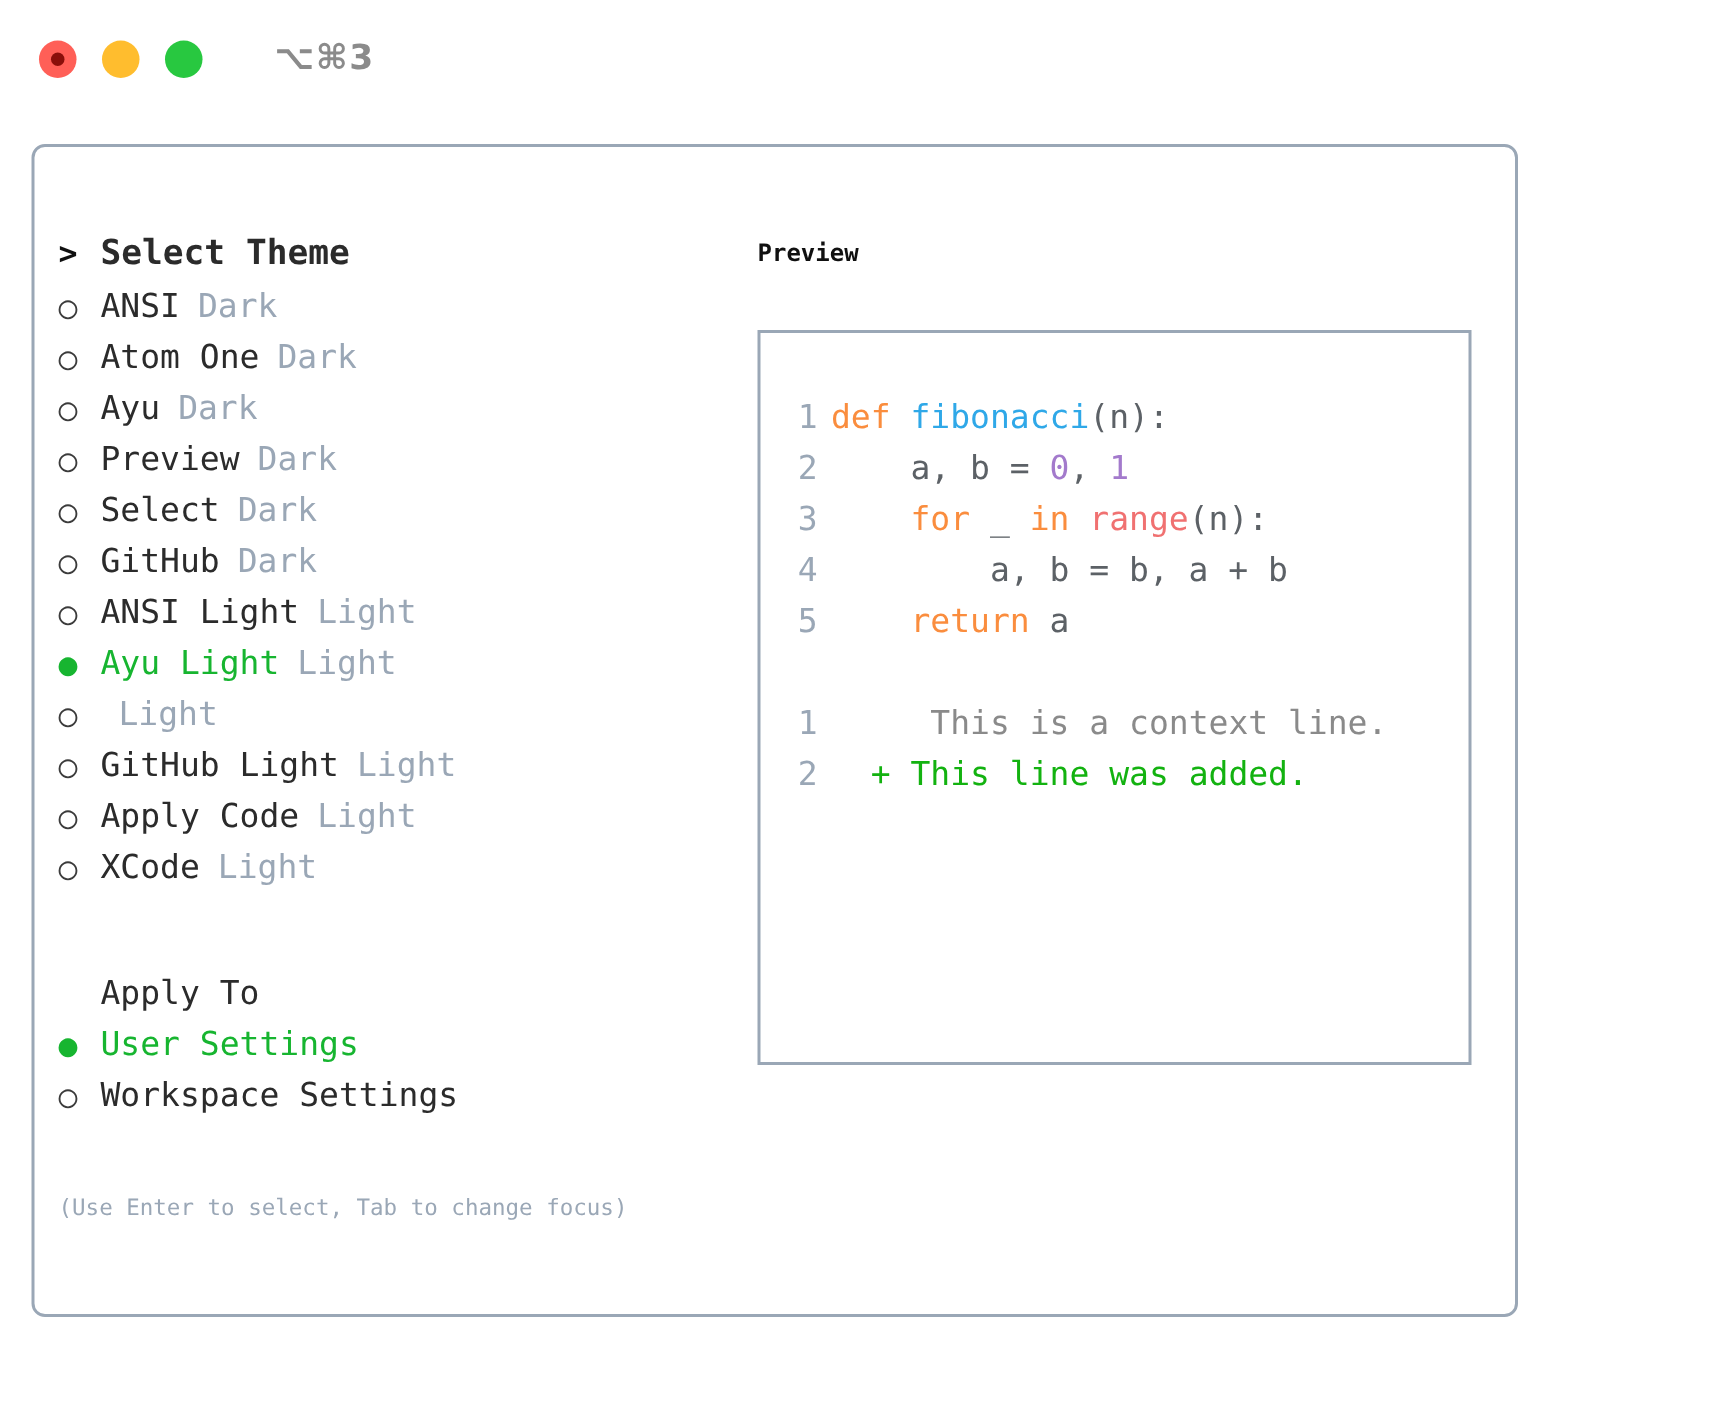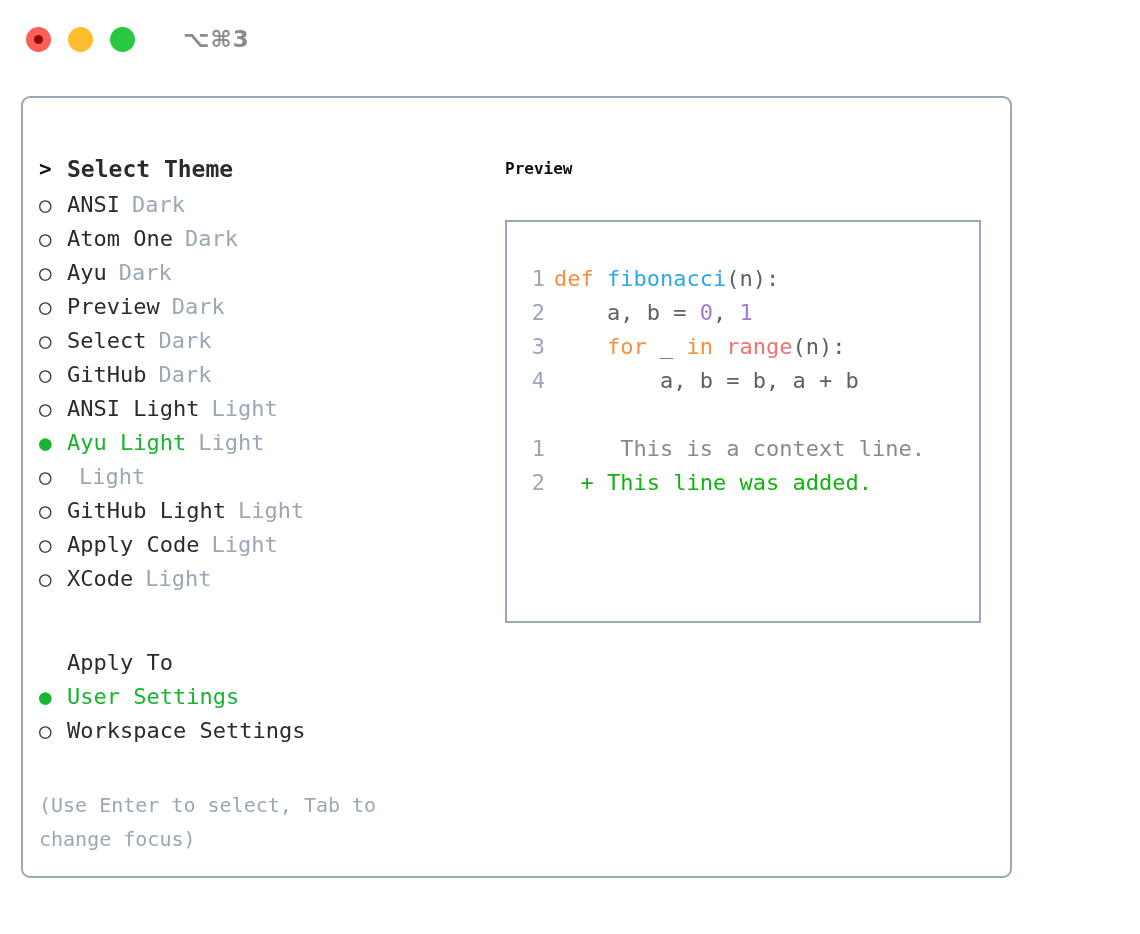--- a/index.html
+++ b/index.html
@@ -125,21 +125,21 @@
     height: 38px;
     line-height: 38px;
   }
   #select-theme-header .bullet { color: #101010; font-weight: bold; }
 
   #apply-to-block { margin-top: 50px; }
   #apply-to-header .row-label { color: #2b2b2b; }
 
   #hint-text {
     margin-top: 40px;
-    font-size: 20px;
+    font-size: 15px;
     line-height: 34px;
     color: #9aa7b6;
     width: 410px;
     white-space: pre-wrap;
   }
 
   
   #right-column {
     flex: 1;
     padding: 52px 0 0 12px;
@@ -148,21 +148,21 @@
   #preview-title {
     font-size: 16px;
     font-weight: bold;
     color: #101010;
     height: 38px;
     line-height: 38px;
   }
   #preview-box {
     margin-top: 32px;
     width: 476px;
-    height: 403px;
+    height: 490px;
     border: 2px solid #9aa7b6;
     box-sizing: border-box;
     background: #ffffff;
     padding: 40px 0 0 14px;
   }
 
   .code-line {
     font-size: 22px;
     line-height: 34px;
     height: 34px;
@@ -241,20 +241,21 @@
       </div>
 
       <div id="right-column">
         <div id="preview-title">Preview</div>
         <div id="preview-box">
           <div id="code-block">
               <div class="code-line"><span class="lineno">1</span><span class="tok-kw">def </span><span class="tok-fn">fibonacci</span><span class="tok-pl">(n):</span></div>
               <div class="code-line"><span class="lineno">2</span><span class="tok-pl">    a, b = </span><span class="tok-num">0</span><span class="tok-pl">, </span><span class="tok-num">1</span></div>
               <div class="code-line"><span class="lineno">3</span><span class="tok-pl">    </span><span class="tok-kw">for</span><span class="tok-pl"> _ </span><span class="tok-kw">in</span><span class="tok-pl"> </span><span class="tok-bi">range</span><span class="tok-pl">(n):</span></div>
               <div class="code-line"><span class="lineno">4</span><span class="tok-pl">        a, b = b, a + b</span></div>
+              <div class="code-line"><span class="lineno">5</span><span class="tok-pl">    </span><span class="tok-kw">return</span><span class="tok-pl"> a</span></div>
             </div>
           <div class="code-line spacer">&nbsp;</div>
           <div id="diff-block">
               <div class="code-line"><span class="lineno">1</span><span class="tok-ctx">   </span><span class="tok-ctx">  This is a context line.</span></div>
               <div class="code-line"><span class="lineno">2</span><span class="tok-add">  +</span><span class="tok-add"> This line was added.</span></div>
             </div>
         </div>
       </div>
 
     </div>

